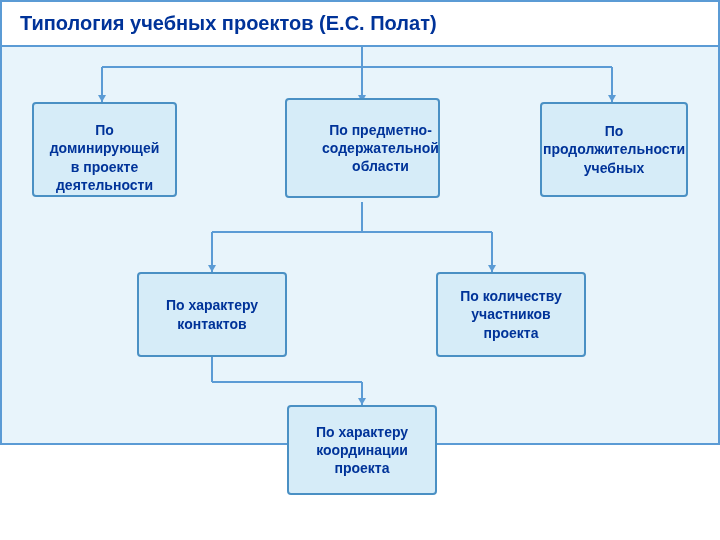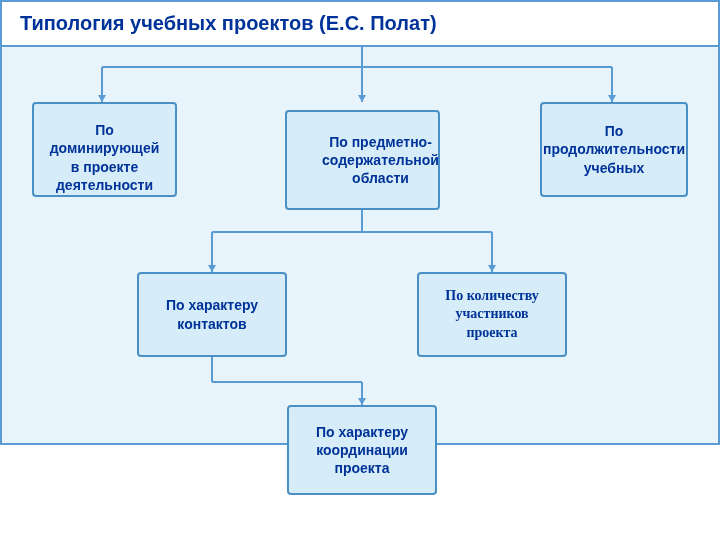--- a/index.html
+++ b/index.html
@@ -100,38 +100,38 @@
       <line x1="360" y1="335" x2="360" y2="358" stroke="#5b9bd5" stroke-width="2"></line>
       <polygon points="360,358 356,351 364,351" fill="#5b9bd5"></polygon>
     </svg>
 
     <div class="box" style="left:30px; top:55px; width:145px; height:95px;">
       <span style="white-space:pre-line;margin-top:16px;">По доминирующей
 в проекте
 деятельности</span>
     </div>
 
-    <div class="box" style="left:283px; top:63px; width:155px; height:100px;padding-left:44px;">
+    <div class="box" style="left:283px; top:51px; width:155px; height:100px;padding-left:44px;">
       <span style="white-space:pre-line;">По предметно-
 содержательной
 области</span>
     </div>
 
     <div class="box" style="left:538px; top:55px; width:148px; height:95px;">
       <span style="white-space:pre-line;">По
 продолжительности
 учебных</span>
     </div>
 
     <div class="box" style="left:135px; top:225px; width:150px; height:85px;">
       <span style="white-space:pre-line;">По характеру
 контактов</span>
     </div>
 
-    <div class="box" style="left:415px; top:225px; width:150px; height:85px;font-family:Liberation Serif, serif;">
+    <div class="box" style="left:434px; top:225px; width:150px; height:85px;">
       <span style="white-space:pre-line;">По количеству
 участников
 проекта</span>
     </div>
 
     <div class="box" style="left:285px; top:358px; width:150px; height:90px;">
       <span style="white-space:pre-line;">По характеру
 координации
 проекта</span>
     </div>

